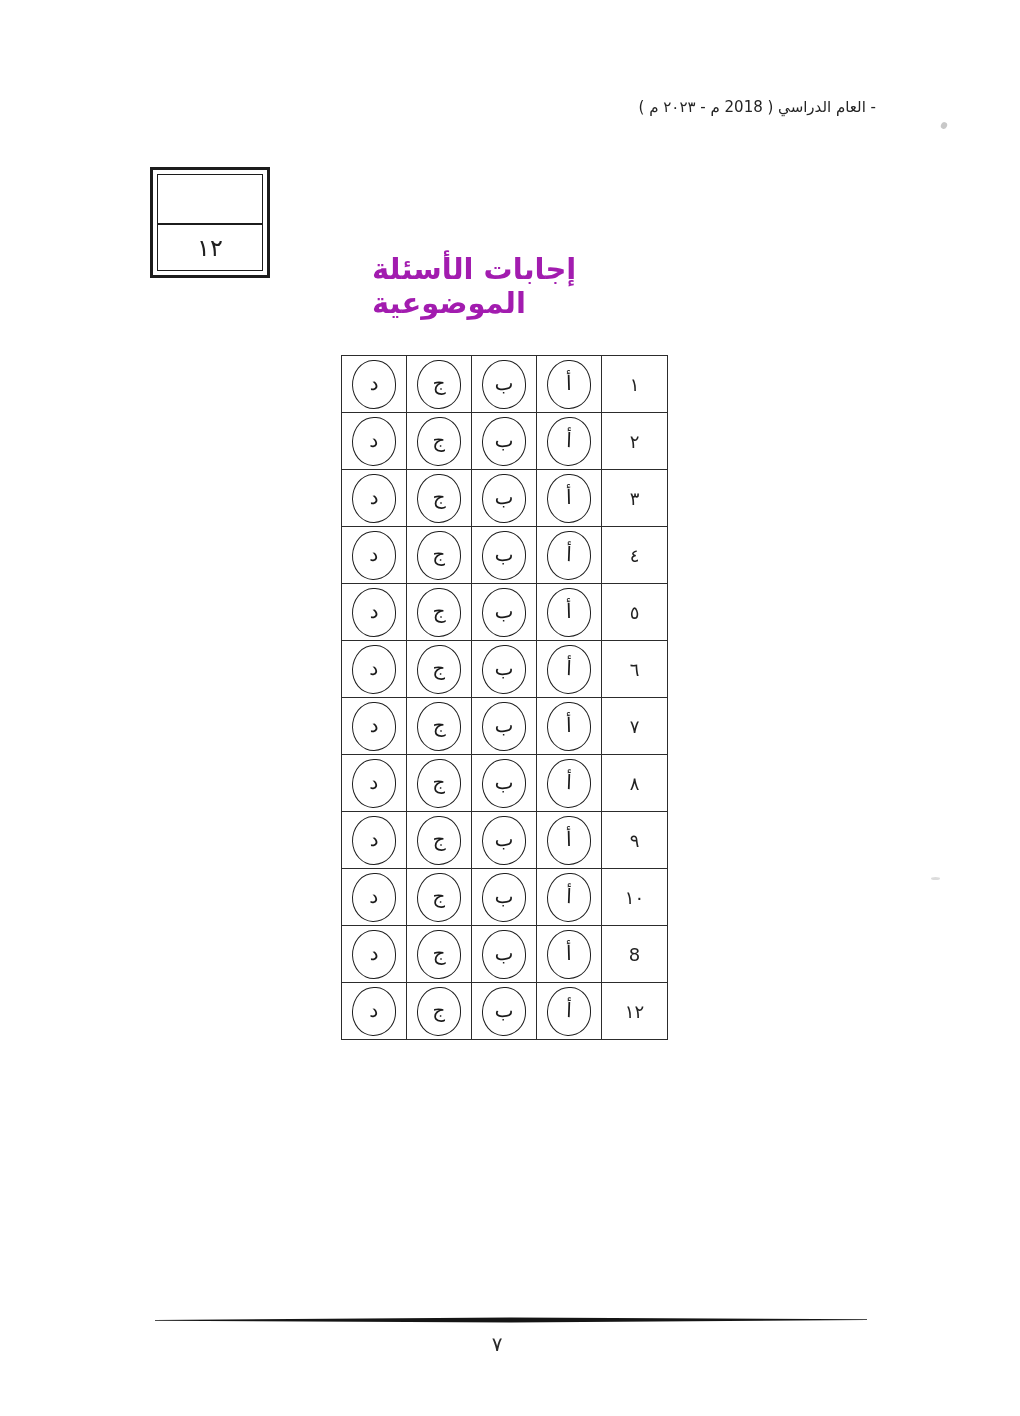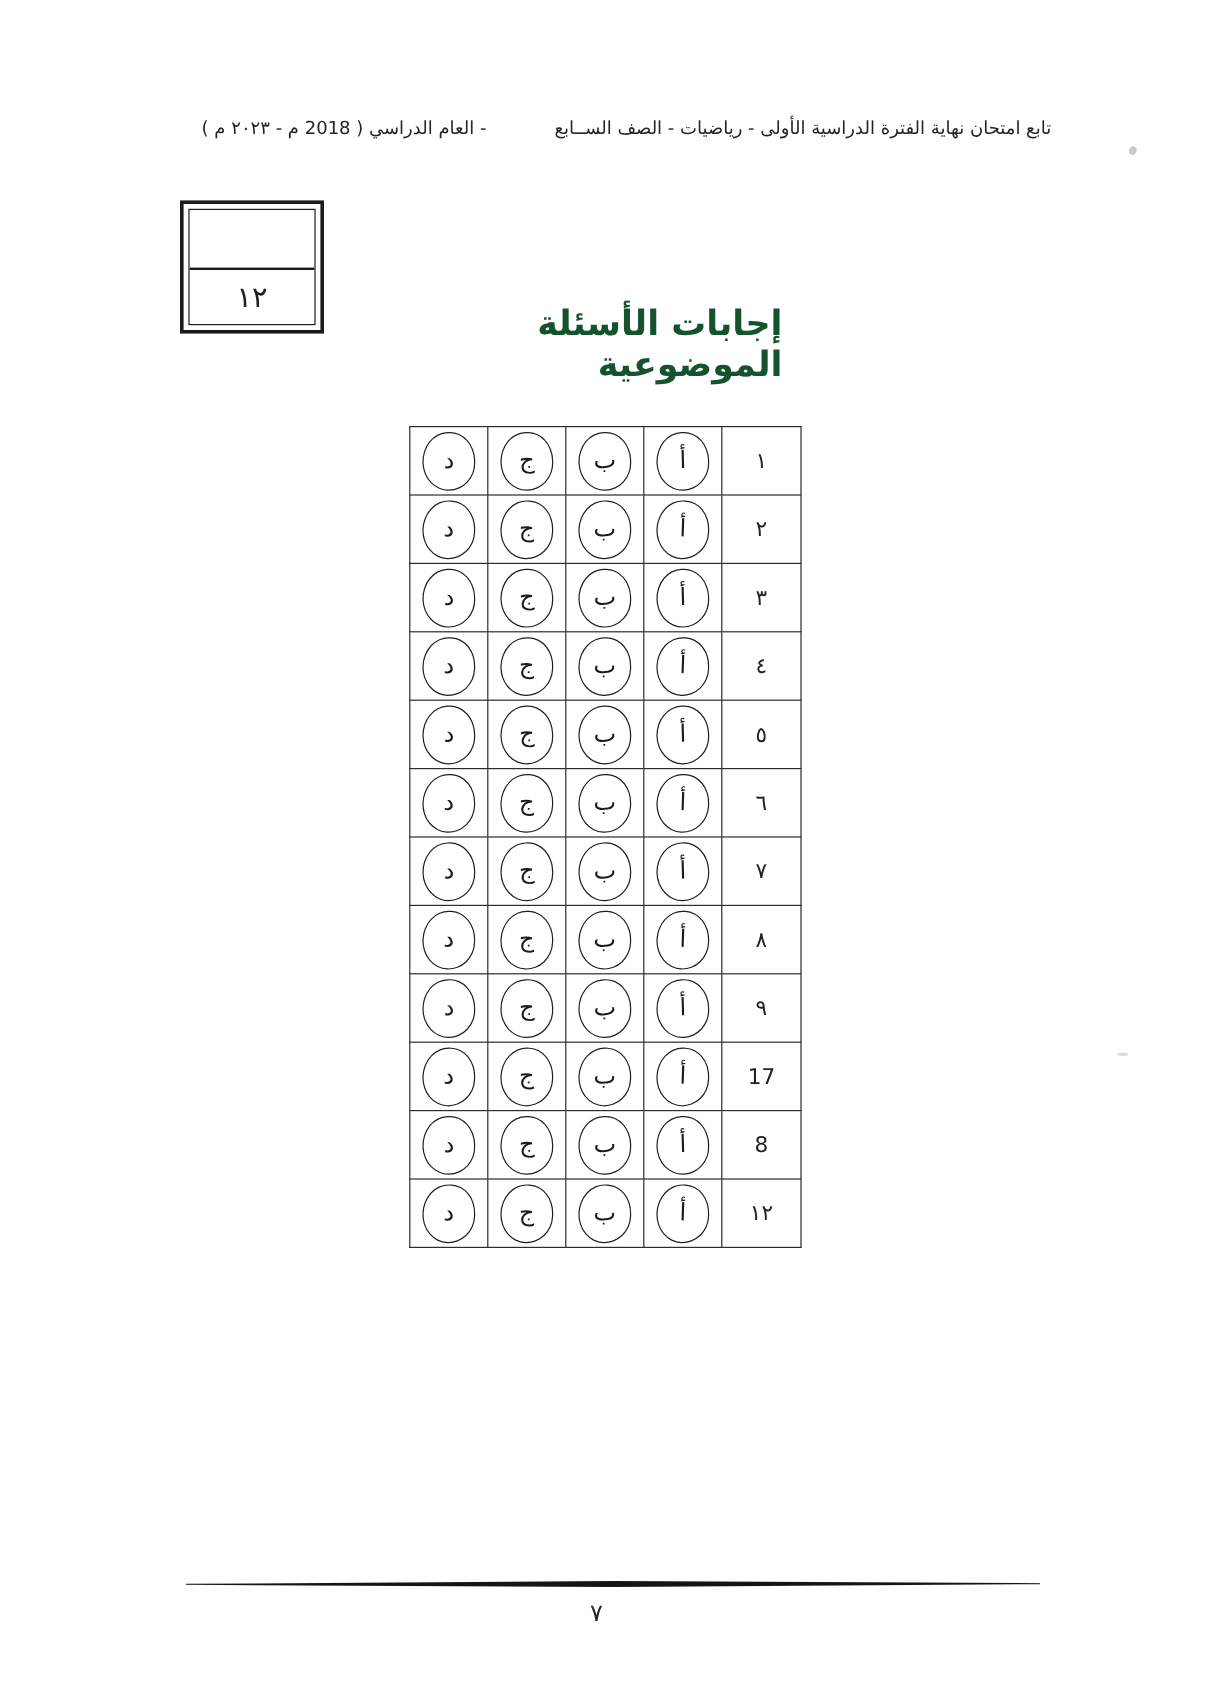--- a/index.html
+++ b/index.html
@@ -36,22 +36,22 @@
   }
   .grade-top { flex:52; border-bottom:2px solid #1c1c1c; }
   .grade-bottom {
     flex:48; display:flex; align-items:center; justify-content:center;
     font-size:24px; color:#202020;
   }
 
   
   .title {
     position:absolute; top:252px; left:372px; width:280px;
-    text-align:right; direction:rtl;
-    font-size:29px; font-weight:bold; color:#14532d;
+    text-align:left; direction:rtl;
+    font-size:29px; font-weight:bold; color:#a21caf;
     letter-spacing:0.5px;
   }
 
   
   .answers {
     position:absolute; left:341px; top:355px;
     border-collapse:collapse;
     direction:rtl;
     background:#fff;
   }
@@ -88,21 +88,20 @@
   .speck { position:absolute; background:#9a9a9a; border-radius:50%; opacity:0.55; }
   .speck1 { left:941px; top:122px; width:6px; height:7px; transform:rotate(30deg); }
   .speck2 { left:931px; top:877px; width:9px; height:3px; opacity:0.35; }
 </style>
 </head>
 <body>
 
 <div class="page">
 
   <div class="header-line">
-    <span>تابع   امتحان نهاية الفترة الدراسية الأولى -  رياضيات - الصف الســابع</span>
     <span>-  العام الدراسي ( 2018 م  -  ٢٠٢٣ م )</span>
   </div>
 
   <div class="grade-box">
     <div class="grade-box-inner">
       <div class="grade-top"></div>
       <div class="grade-bottom">١٢</div>
     </div>
   </div>
 
@@ -167,21 +166,21 @@
           <td class="choice-cell"><span class="circle">د</span></td>
         </tr>
         <tr>
           <td class="num-cell">٩</td>
           <td class="choice-cell"><span class="circle">أ</span></td>
           <td class="choice-cell"><span class="circle">ب</span></td>
           <td class="choice-cell"><span class="circle">ج</span></td>
           <td class="choice-cell"><span class="circle">د</span></td>
         </tr>
         <tr>
-          <td class="num-cell">17</td>
+          <td class="num-cell">١٠</td>
           <td class="choice-cell"><span class="circle">أ</span></td>
           <td class="choice-cell"><span class="circle">ب</span></td>
           <td class="choice-cell"><span class="circle">ج</span></td>
           <td class="choice-cell"><span class="circle">د</span></td>
         </tr>
         <tr>
           <td class="num-cell">8</td>
           <td class="choice-cell"><span class="circle">أ</span></td>
           <td class="choice-cell"><span class="circle">ب</span></td>
           <td class="choice-cell"><span class="circle">ج</span></td>

